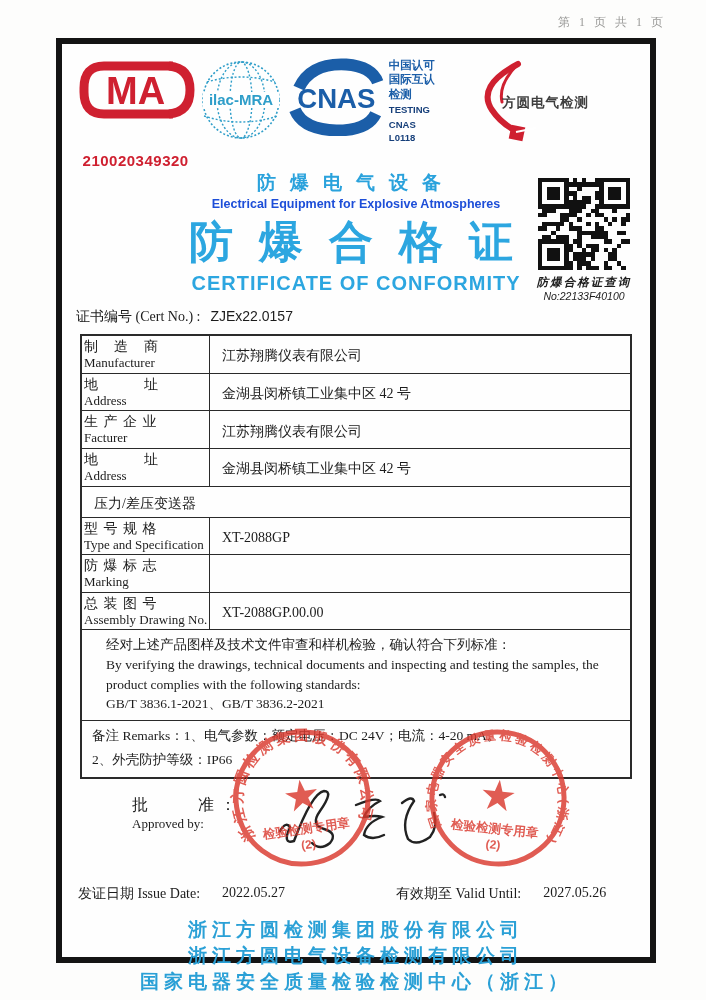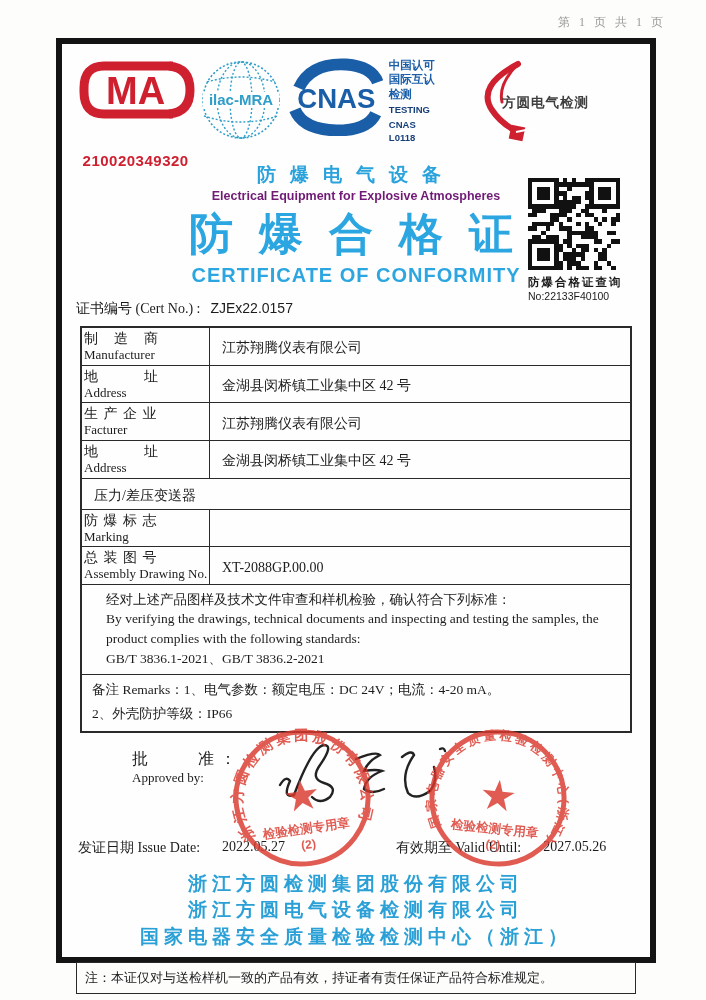--- a/index.html
+++ b/index.html
@@ -21,30 +21,30 @@
   .ilac { margin-left:2px; position:relative; width:84px; height:84px; }
   .cnas { margin-left:6px; display:flex; align-items:flex-start; }
   .cnas-cap { margin-left:5px; font-family:"Liberation Sans",sans-serif; color:#1b5ea8; }
   .cnas-cap .cn { font-size:11.5px; font-weight:bold; line-height:1.25; }
   .cnas-cap .en { font-size:9.5px; font-weight:bold; color:#163f7a; margin-top:3px; line-height:1.3; }
   .fy { margin-left:14px; position:relative; width:180px; height:92px; }
   .fy-label { position:absolute; left:44px; top:36px; font-size:13.5px; color:#3f3f3f;
               letter-spacing:1px; font-weight:bold; }
 
   
-  .title-row { position:relative; text-align:center; margin-top:8px; height:128px; }
+  .title-row { position:relative; text-align:center; margin-top:16px; height:128px; }
   .t-cn-small { color:#2aa2dc; font-size:19px; font-weight:bold; letter-spacing:14px;
                 font-family:"Liberation Sans",sans-serif; }
-  .t-en-small { color:#701a75; font-size:12.5px; font-weight:bold; margin-top:1px;
+  .t-en-small { color:#1d4ed8; font-size:12.5px; font-weight:bold; margin-top:1px;
                 font-family:"Liberation Sans",sans-serif; }
   .t-cn-large { color:#2ca6e0; font-size:44px; font-weight:bold; letter-spacing:26px;
                 margin-top:2px; margin-left:16px; font-family:"Liberation Sans",sans-serif; }
   .t-en-large { color:#2ca6e0; font-size:20px; font-weight:bold; letter-spacing:1px;
                 font-family:"Liberation Sans",sans-serif; }
-  .qr-box { position:absolute; right:-2px; top:16px; width:112px; text-align:left; }
+  .qr-box { position:absolute; right:-2px; top:8px; width:112px; text-align:center;font-style:italic; }
   .qr-cap { font-size:11.5px; font-weight:bold; letter-spacing:2px; margin-top:1px; }
   .qr-num { font-size:10.5px; font-family:"Liberation Sans",sans-serif; }
 
   
   .cert-row { display:flex; margin:10px 2px 8px 2px; font-size:14px; }
   .cert-row .pair { display:flex; }
   .cert-row .val { margin-left:10px; font-family:"Liberation Sans",sans-serif; }
   .cert-row .left { width:300px; }
 
   
@@ -427,20 +427,27 @@
           <div class="cn">地　　　址</div>
           <div class="en">Address</div>
         </div>
         <div class="t-value">金湖县闵桥镇工业集中区 42 号</div>
       </div>
       <div class="t-row">
         <div class="t-value">压力/差压变送器</div>
       </div>
       <div class="t-row">
         <div class="t-label">
+          <div class="cn">型 号 规 格</div>
+          <div class="en">Type and Specification</div>
+        </div>
+        <div class="t-value">XT-2088GP</div>
+      </div>
+      <div class="t-row">
+        <div class="t-label">
           <div class="cn">防 爆 标 志</div>
           <div class="en">Marking</div>
         </div>
       </div>
       <div class="t-row">
         <div class="t-label">
           <div class="cn">总 装 图 号</div>
           <div class="en">Assembly Drawing No.</div>
         </div>
         <div class="t-value">XT-2088GP.00.00</div>

